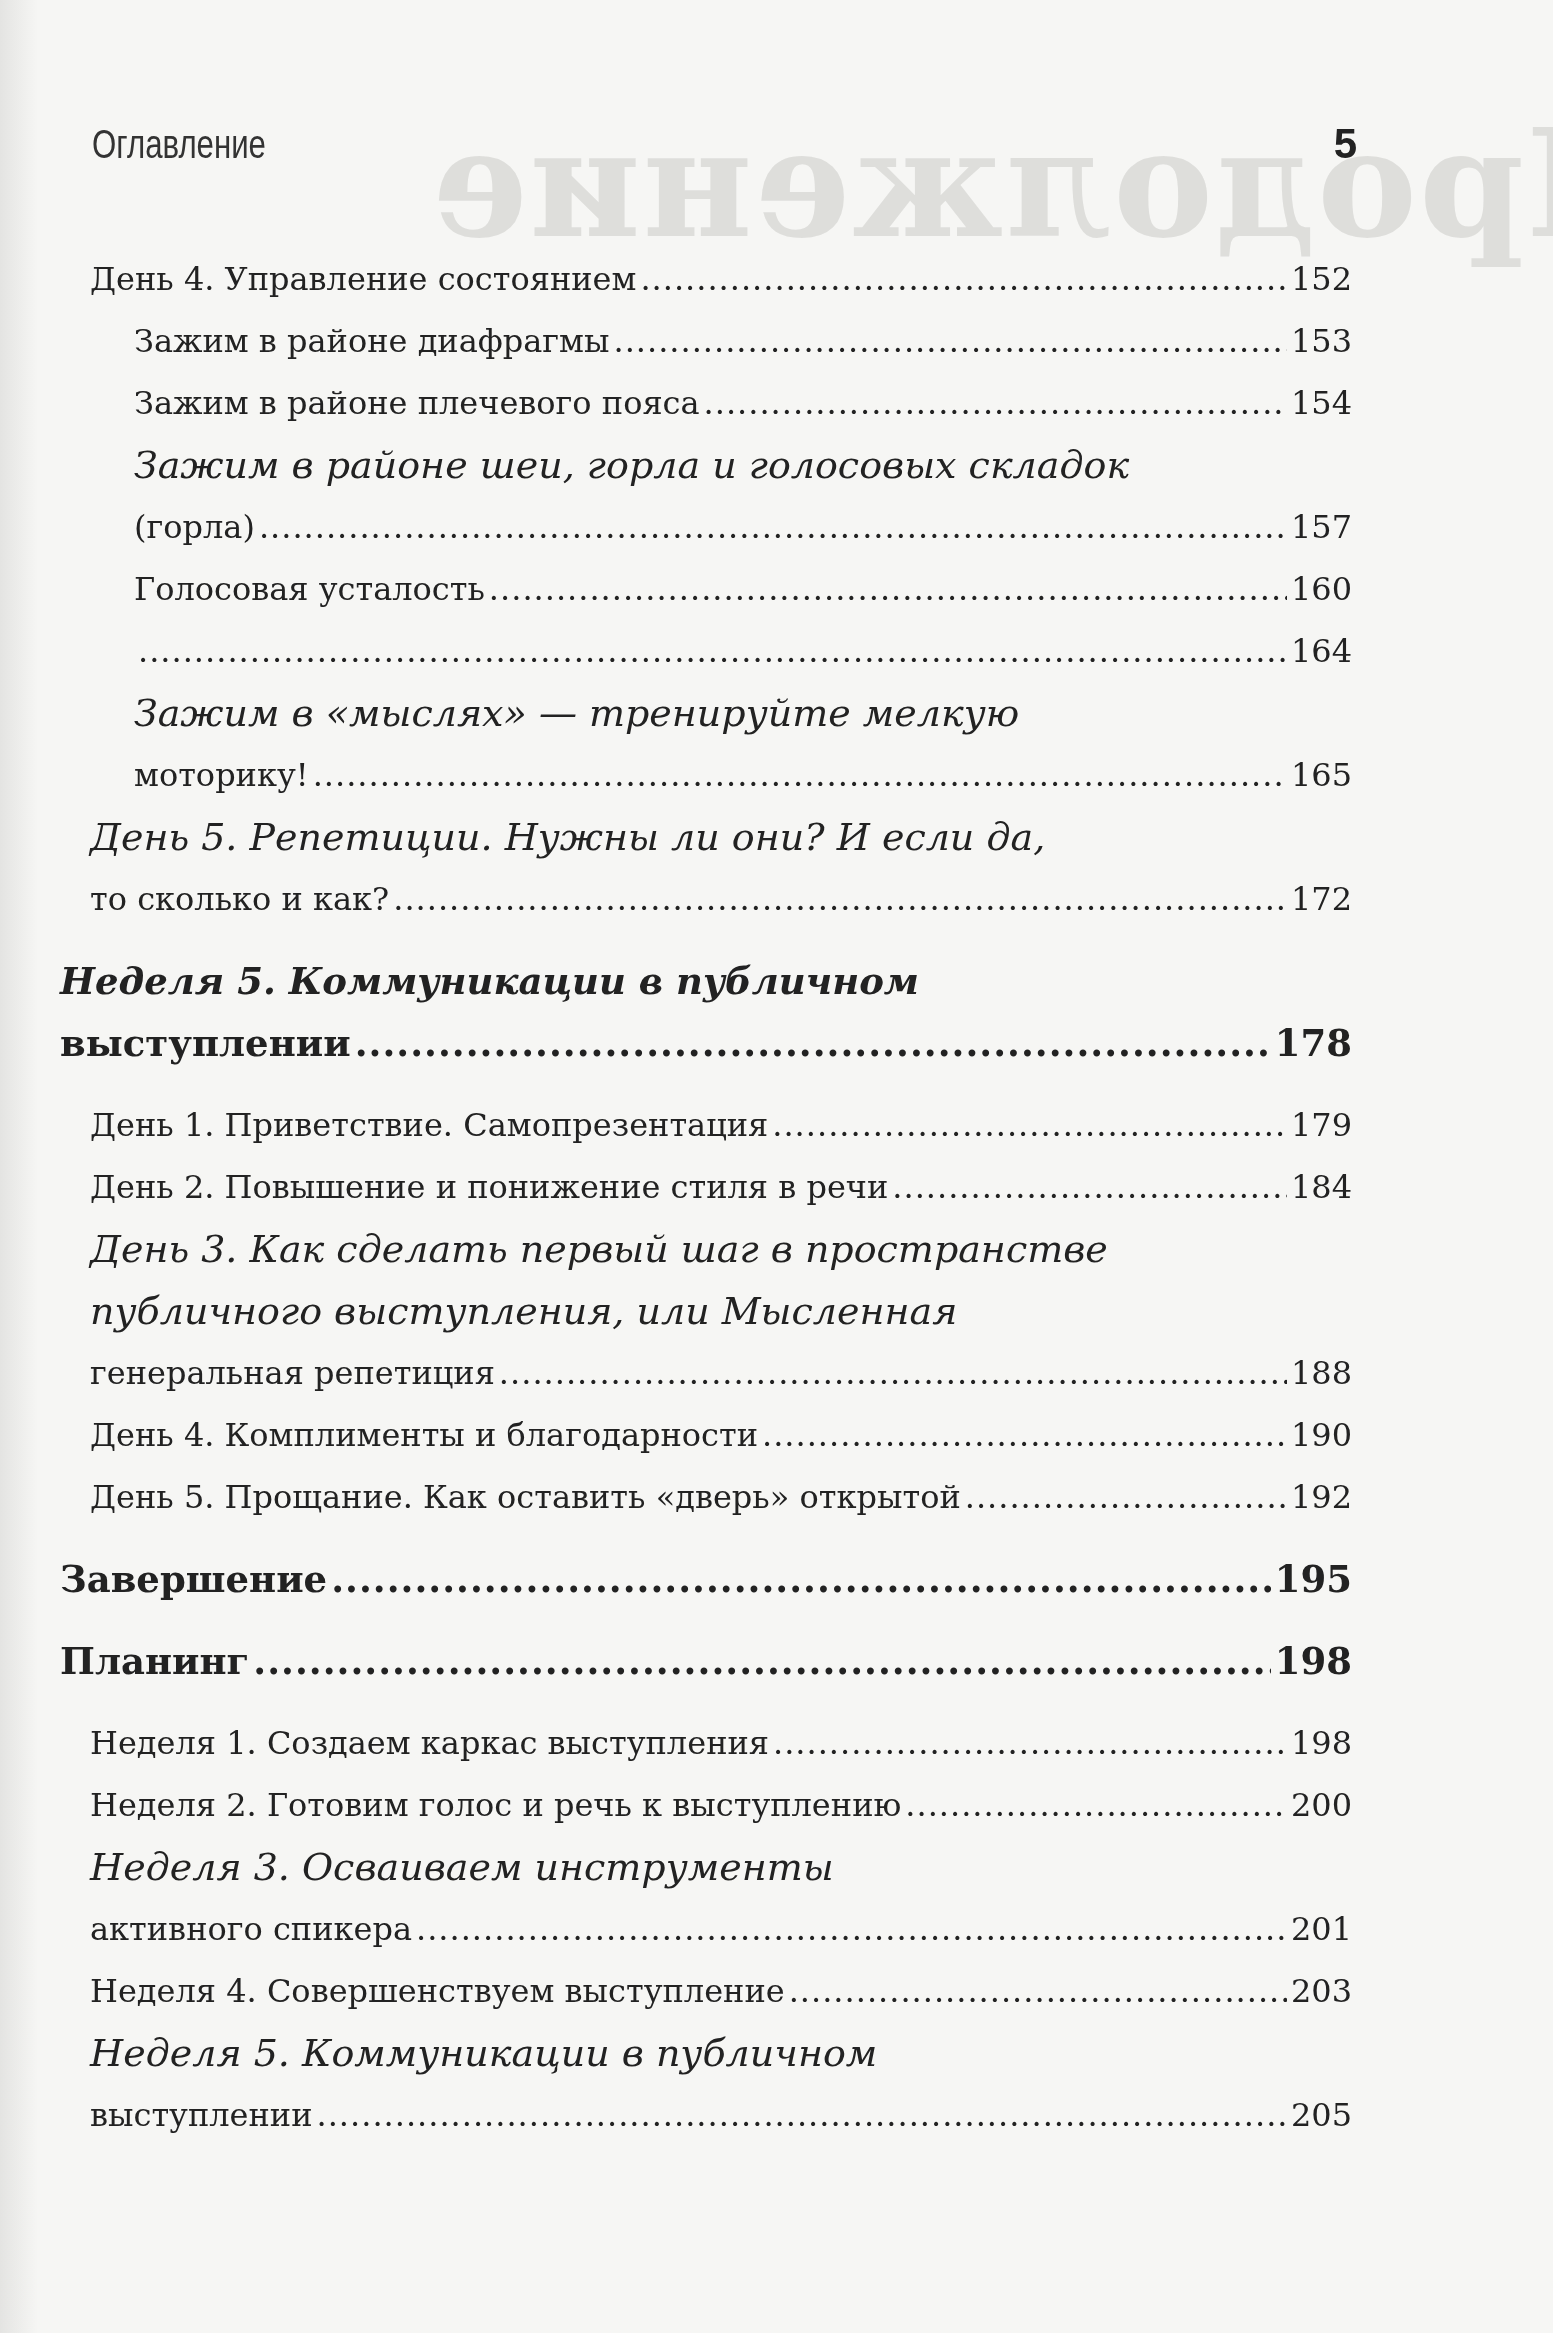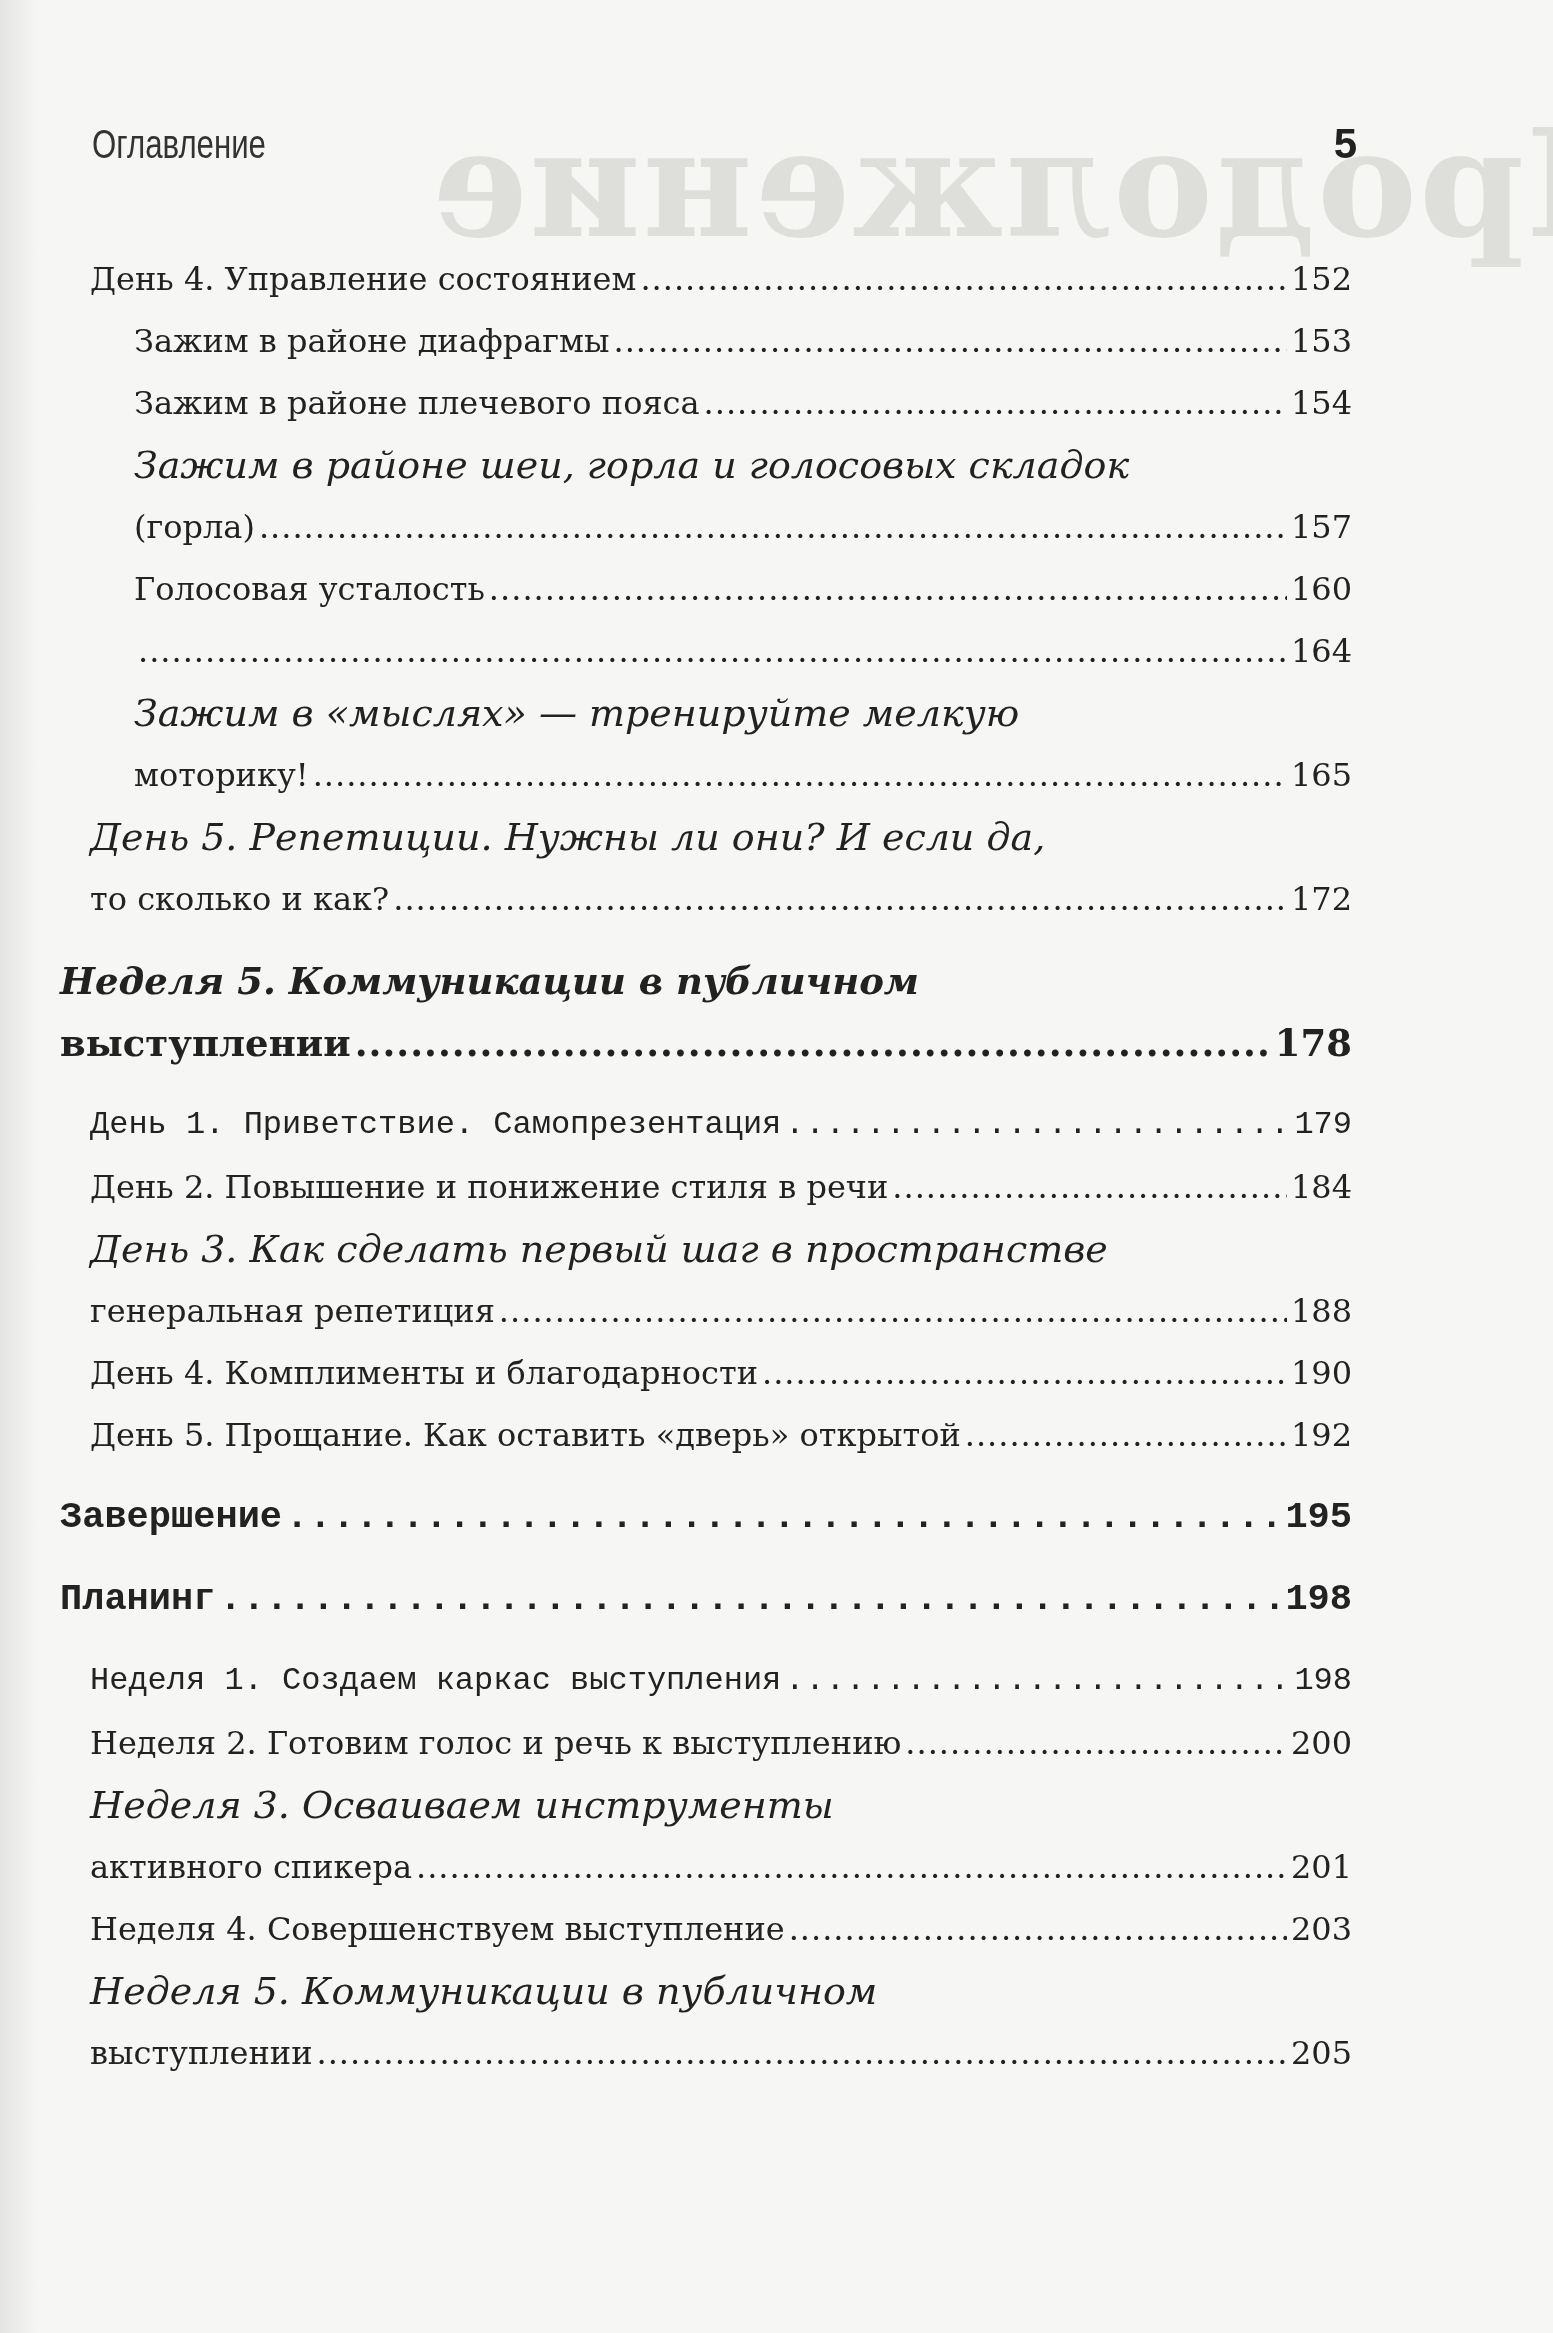--- a/index.html
+++ b/index.html
@@ -36,21 +36,21 @@
     position: absolute; top: 248px; left: 90px; width: 1262px;
   }
   .entry {
     display: flex; align-items: flex-end;
     font-size: 32px; line-height: 62px;
     transform-origin: left;
   }
   .entry.lvl1 { padding-left: 44px; }
   .entry.lvl0 { padding-left: 0; }
   .entry.bold { font-weight: bold; font-size: 37px; }
-  .entry.gap-top { margin-top: 20px; font-family: Liberation Mono, monospace; }
+  .entry.gap-top { margin-top: 20px; }
   .entry .label { white-space: pre-wrap; }
   .entry .dots {
     flex: 1; overflow: hidden; white-space: nowrap;
     margin: 0 4px; letter-spacing: 1px;
   }
   .entry .dots::before {
     content: "................................................................................................................................................................................";
   }
   .entry .pg { white-space: nowrap; }
   .multi { display: flex; flex-direction: column; }
@@ -141,20 +141,21 @@
   </div>
 
   <div class="entry">
     <span class="label">День 2. Повышение и понижение стиля в речи</span>
     <span class="dots"></span>
     <span class="pg">184</span>
   </div>
 
   <div class="multi">
     <span class="line1">День 3. Как сделать первый шаг в пространстве</span>
+    <span class="line1">публичного выступления, или Мысленная</span>
     <div class="entry">
       <span class="label">генеральная репетиция</span>
       <span class="dots"></span>
       <span class="pg">188</span>
     </div>
   </div>
 
   <div class="entry">
     <span class="label">День 4. Комплименты и благодарности</span>
     <span class="dots"></span>

